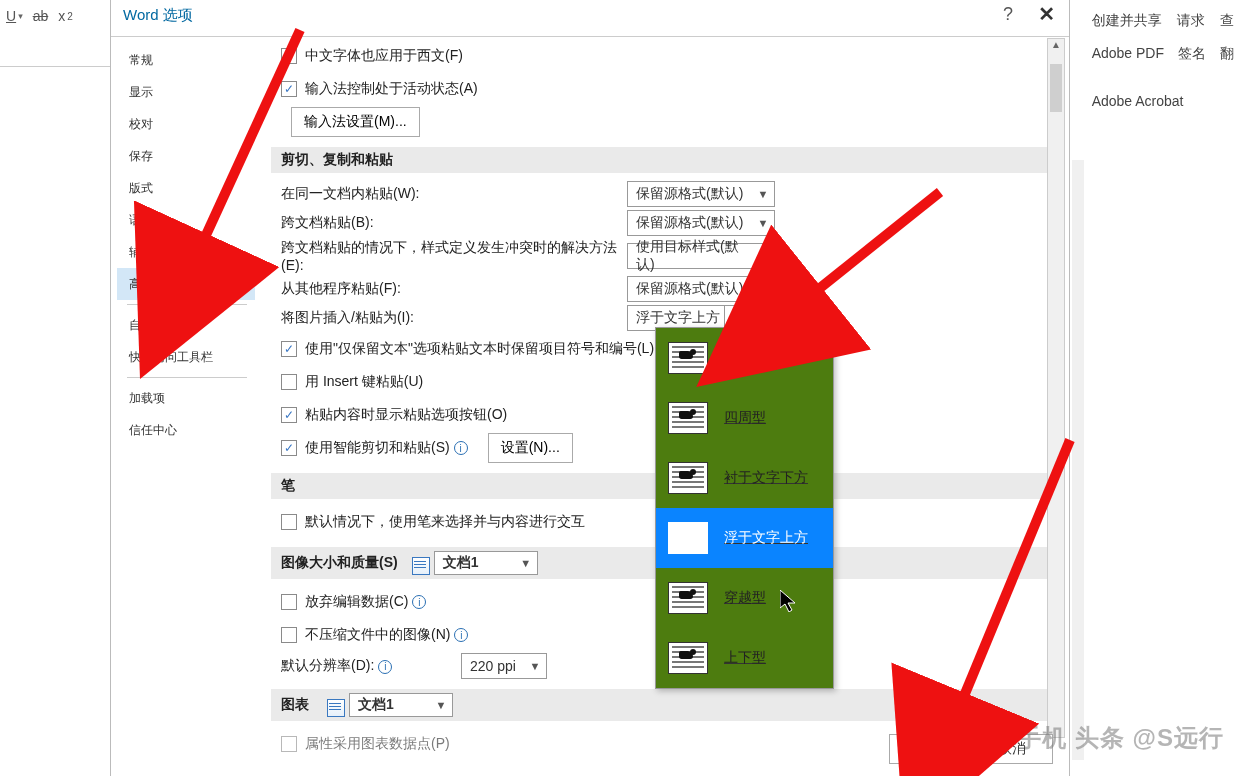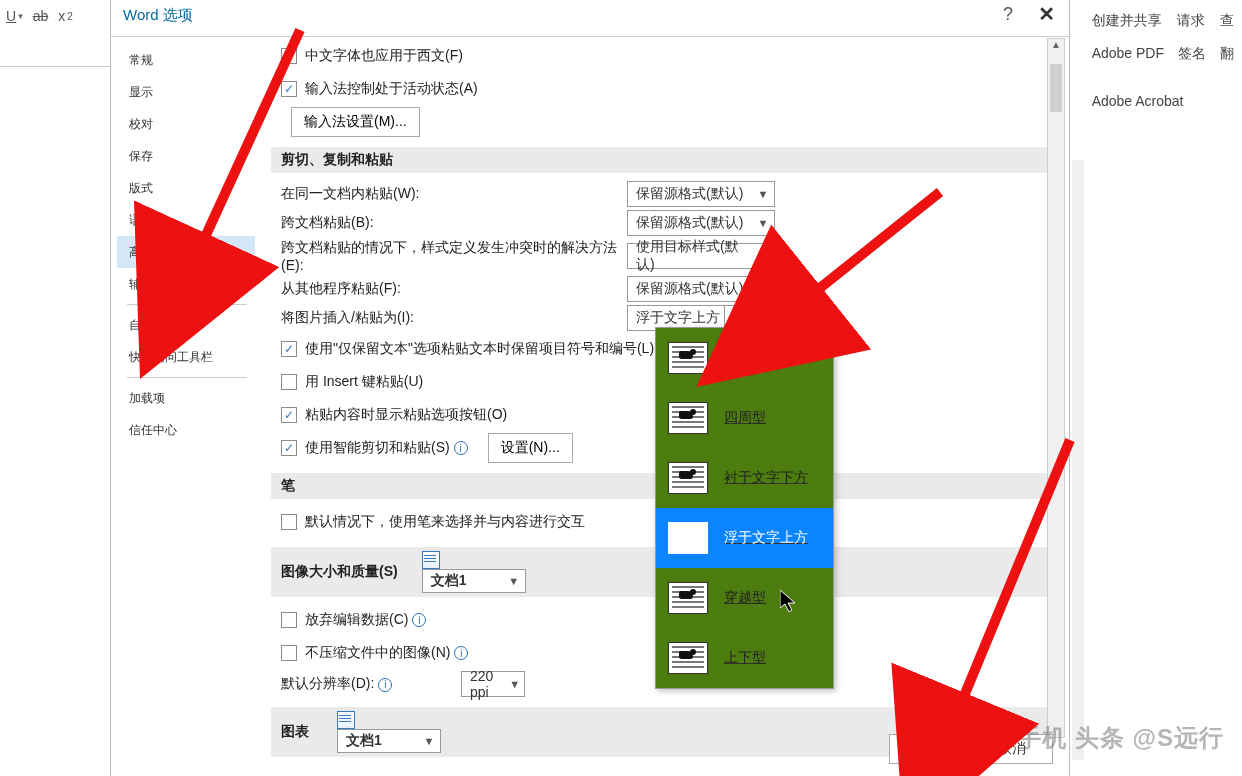--- a/index.html
+++ b/index.html
@@ -25,23 +25,23 @@
 .chk { width:16px; height:16px; border:1px solid #8a8a8a; margin:0 8px 0 10px; display:inline-flex; align-items:center; justify-content:center; font-size:12px; color:#3b78c4; background:#fff; }
 .chk.on::after { content:"✓"; }
 .lbl { font-size:14px; color:#222; }
 .btn { border:1px solid #aaa; background:#fff; padding:5px 12px; font-size:14px; margin-left:20px; cursor:pointer; }
 .formrow { display:flex; align-items:center; margin:3px 0; }
 .formrow .left { width:356px; padding-left:10px; font-size:14px; color:#222; }
 .formrow .mini { width:190px; padding-left:10px; }
 .combo { border:1px solid #999; height:26px; display:flex; align-items:center; justify-content:space-between; padding:0 2px 0 8px; background:#fff; font-size:14px; color:#333; cursor:pointer; }
 .combo .arr { width:18px; text-align:center; color:#555; font-size:11px; }
 .combo138 { width:148px; }
-.combo80  { width:64px;  }
+.combo80  { width:86px;  }
 .info { color:#2a6fb3; border:1px solid #2a6fb3; border-radius:50%; width:14px; height:14px; display:inline-flex; align-items:center; justify-content:center; font-size:10px; margin-left:4px; }
-.docbox { display:flex; align-items:flex-start; margin-left:14px;flex-direction:column; }
+.docbox { display:flex; align-items:flex-end; margin-left:4px; }
 .docicon { width:18px; height:18px; border:1px solid #3a78c0; display:inline-block; margin-right:4px; position:relative; background:linear-gradient(#fff,#e6f0fa); }
 .docicon::after{content:"";position:absolute;left:1px;top:3px;width:12px;height:1px;background:#3a78c0;box-shadow:0 3px #3a78c0,0 6px #3a78c0;}
 .dropdown { position:absolute; left:655px; top:327px; width:179px; background:#4d7c0f; border:1px solid #999; box-shadow:2px 2px 6px rgba(0,0,0,0.25); z-index:50;text-decoration:underline; }
 .dd-item { height:60px; display:flex; align-items:center; gap:16px; padding:0 12px; cursor:pointer; font-size:14px; color:#222; }
 .dd-item.sel { background:#0a84ff; color:#fff; }
 .dd-icon { width:40px; height:32px; position:relative; border:1px solid #333; background:#fff; overflow:hidden; }
 .dd-item.sel .dd-icon { border-color:#fff; }
 .dd-icon::before { content:""; position:absolute; left:3px; top:3px; right:3px; height:2px; background:#777; box-shadow:0 5px #777,0 10px #777,0 15px #777,0 20px #777; }
 .dd-item.sel .dd-icon::before { background:#fff; box-shadow:0 5px #fff,0 10px #fff,0 15px #fff,0 20px #fff; }
 .dog { position:absolute; left:10px; top:6px; width:18px; height:14px; }
@@ -99,22 +99,22 @@
   <div class="dlg-close">✕</div>
   <div class="dlg-sep"></div>
 
   <div class="sidebar">
     <div class="item">常规</div>
     <div class="item">显示</div>
     <div class="item">校对</div>
     <div class="item">保存</div>
     <div class="item">版式</div>
     <div class="item">语言</div>
+    <div class="item">辅助功能</div>
     <div class="item selected">高级</div>
-    <div class="item">辅助功能</div>
     <div class="sep"></div>
     <div class="item">自定义功能区</div>
     <div class="item">快速访问工具栏</div>
     <div class="sep"></div>
     <div class="item">加载项</div>
     <div class="item">信任中心</div>
   </div>
 
   <div class="content">
     <div class="row">

